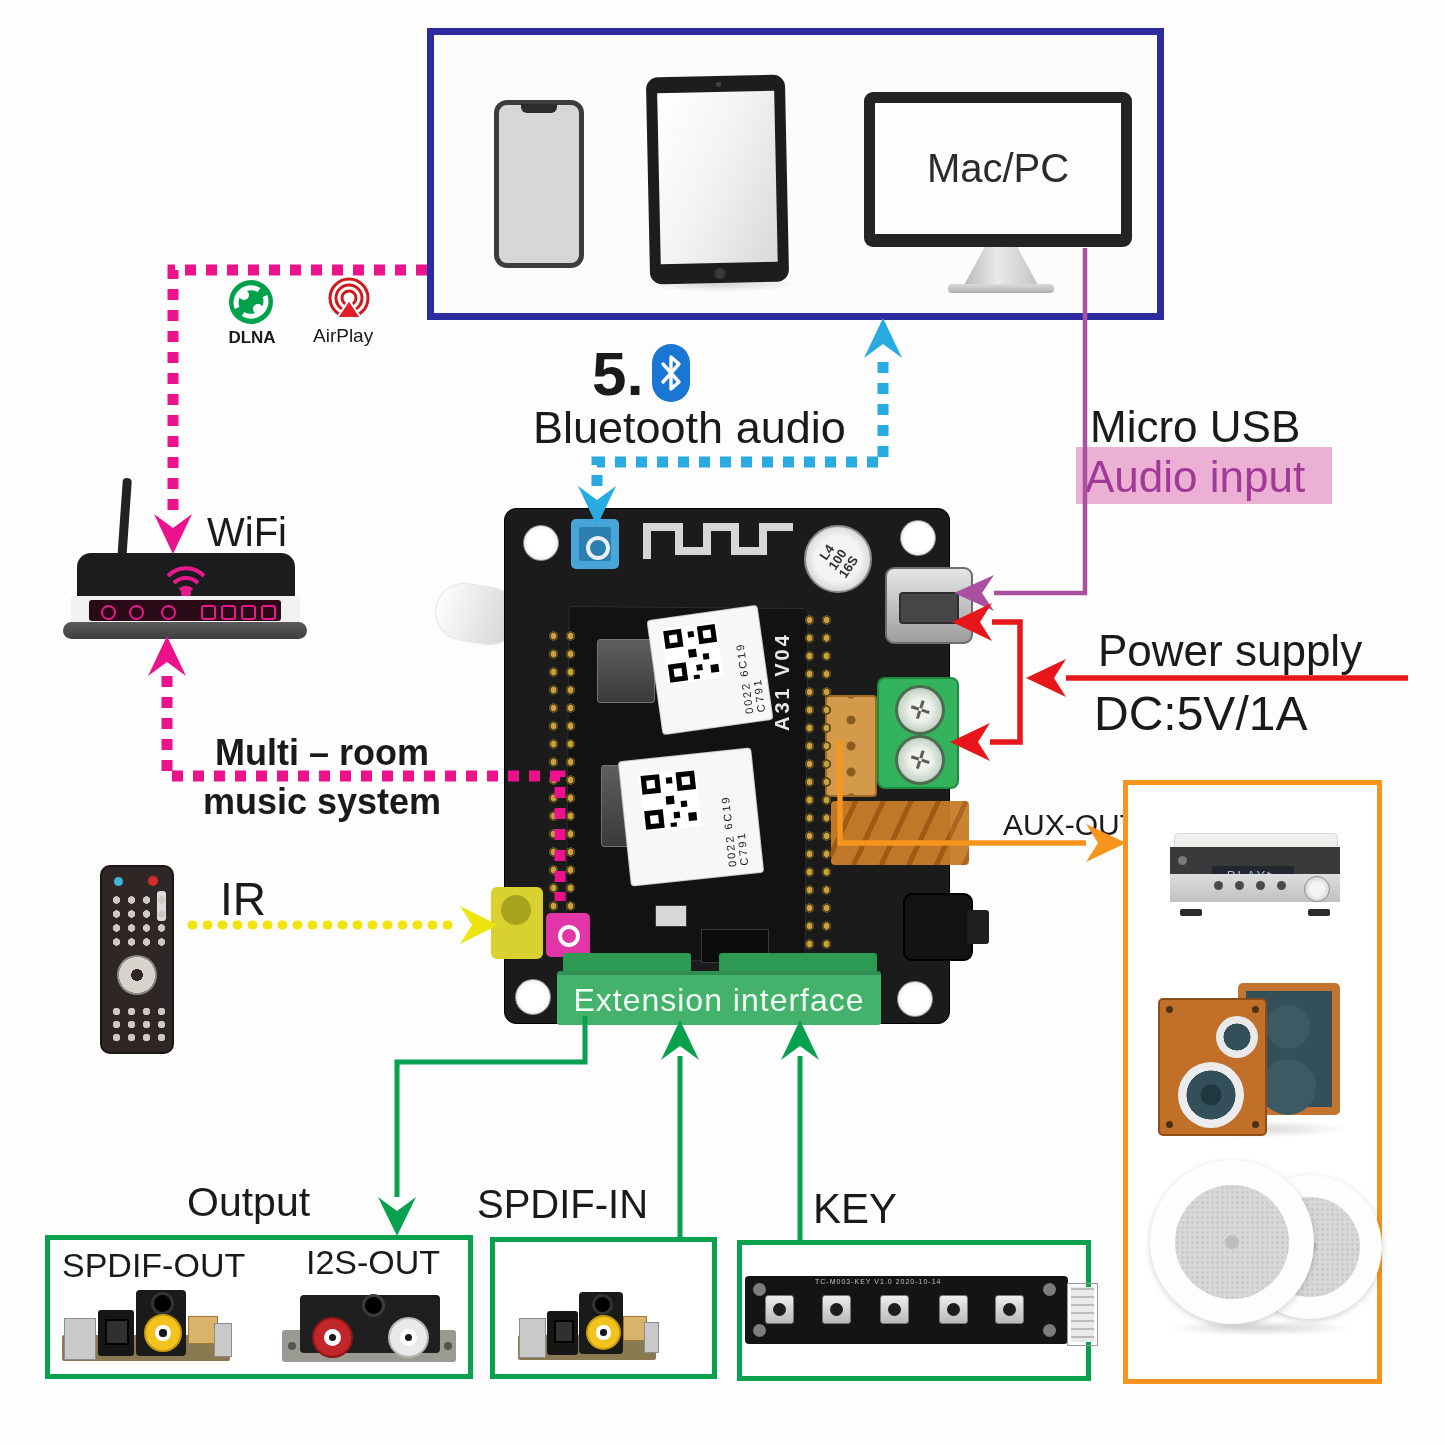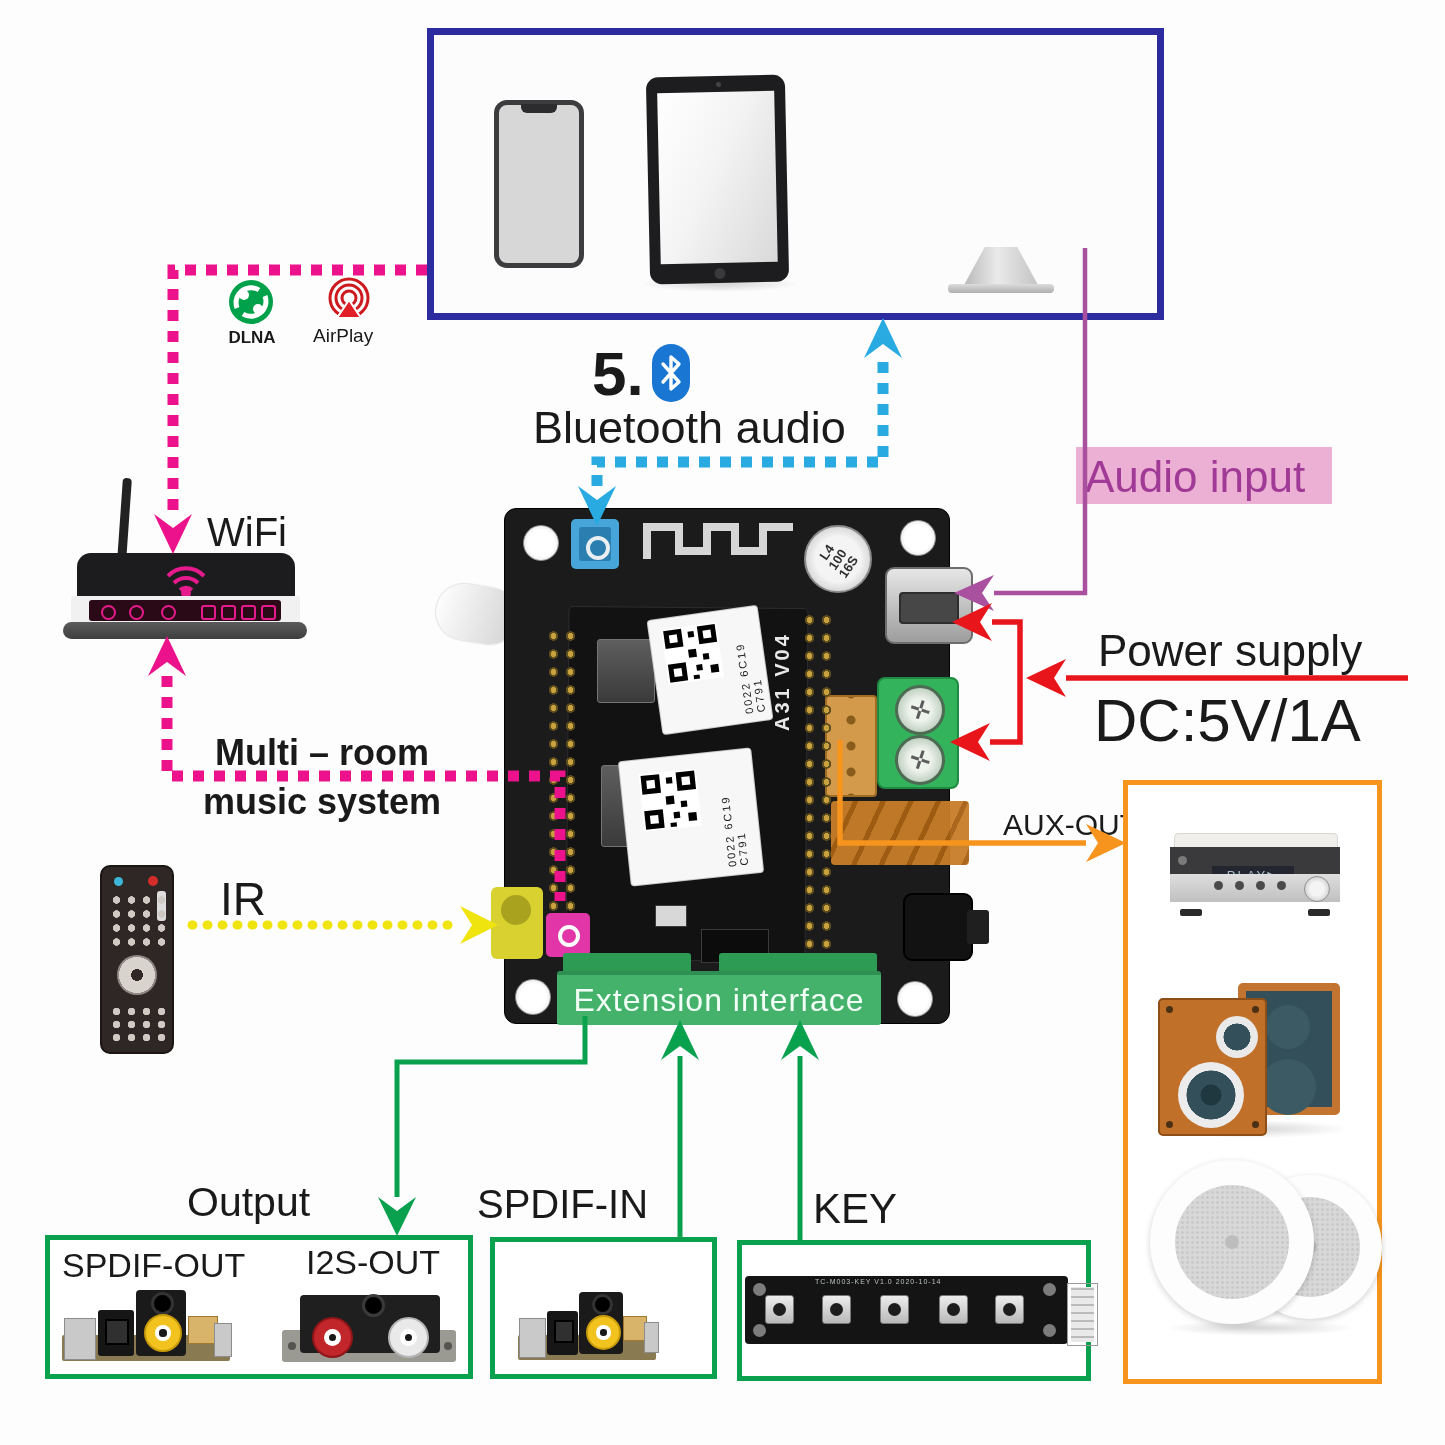--- a/index.html
+++ b/index.html
@@ -34,21 +34,21 @@
   .wifi-label{left:207px;top:510px;font-size:40px;}
   .multiroom{left:172px;top:728px;width:300px;text-align:center;font-size:36px;font-weight:bold;line-height:49px;}
   .ir-label{left:220px;top:872px;font-size:46px;}
   .bt5{left:592px;top:338px;font-size:62px;font-weight:bold;}
   .bt-badge{left:652px;top:344px;width:38px;height:58px;background:#1976d2;border-radius:19px;display:flex;align-items:center;justify-content:center;}
   .bt-audio{left:533px;top:402px;font-size:45px;}
   .usb-title{left:1090px;top:402px;font-size:44px;}
   .usb-sub-bg{left:1076px;top:447px;width:256px;height:57px;background:#ecb0d4;}
   .usb-sub{left:1085px;top:452px;font-size:44px;color:#a03a96;}
   .power-title{left:1098px;top:626px;font-size:44px;}
-  .power-sub{left:1094px;top:686px;font-size:60px;}
+  .power-sub{left:1094px;top:686px;font-size:48px;}
   .aux-label{left:973px;top:808px;font-size:30px;margin-left:30px;}
   .output-title{left:187px;top:1179px;font-size:41px;}
   .spdifout-label{left:62px;top:1246px;font-size:34px;}
   .i2sout-label{left:306px;top:1243px;font-size:34px;}
   .spdifin-label{left:477px;top:1182px;font-size:40px;}
   .key-label{left:813px;top:1185px;font-size:42px;}
   
   .router-ant{left:120px;top:478px;width:9px;height:84px;background:#222;border-radius:4px;transform:rotate(4deg);}
   .router-top{left:77px;top:553px;width:218px;height:46px;background:#1c1c1e;border-radius:14px 14px 4px 4px;}
   .router-band{left:71px;top:596px;width:229px;height:30px;background:#f1f1f1;border-radius:3px;}
@@ -147,20 +147,25 @@
   <div class="abs devices-box"></div>
   <div class="abs phone">
       <div class="notch"></div>
     </div>
   <div class="abs shadow" style="left:640px;top:276px;width:160px;height:16px;"></div>
   <div class="abs tablet">
     <div class="cam"></div>
     <div class="scr"></div>
     <div class="home"></div>
   </div>
+  <div class="abs monitor">
+    <div class="scr">
+      <span class="monitor-text">Mac/PC</span>
+    </div>
+  </div>
   <div class="abs stand"></div>
   <div class="abs stand-base"></div>
 
   <svg class="abs" style="left:227px;top:278px;" width="48" height="48" viewBox="-24 -24 48 48">
     <circle r="22" fill="#00a14b"></circle>
     <path d="M-14,6 A15,15 0 0 1 8,-12" stroke="#fff" stroke-width="5" fill="none"></path>
     <path d="M14,-6 A15,15 0 0 1 -8,12" stroke="#fff" stroke-width="5" fill="none"></path>
     <circle cx="-7" cy="-7" r="5" fill="#fff"></circle>
       <circle cx="7" cy="7" r="5" fill="#fff"></circle>
   </svg>
@@ -174,20 +179,21 @@
   <div class="lbl" style="left:313px;top:325px;font-size:19px;font-weight:500;">AirPlay</div>
 
   <div class="lbl bt5">5.</div>
   <div class="abs bt-badge">
     <svg width="26" height="40" viewBox="-13 -20 26 40">
       <path d="M-8 -9 L8 9 L0 16 L0 -16 L8 -9 L-8 9" stroke="#fff" stroke-width="3.4" fill="none" stroke-linejoin="round" stroke-linecap="round"></path>
     </svg>
   </div>
   <div class="lbl bt-audio">Bluetooth audio</div>
 
+  <div class="lbl usb-title">Micro USB</div>
   <div class="abs usb-sub-bg"></div>
   <div class="lbl usb-sub">Audio input</div>
   <div class="lbl power-title">Power supply</div>
   <div class="lbl power-sub">DC:5V/1A</div>
   <div class="lbl aux-label">AUX-OUT</div>
 
   <div class="lbl wifi-label">WiFi</div>
   <div class="abs router-ant"></div>
   <div class="abs router-top">
     <svg style="position:absolute;left:84px;top:5px;" width="50" height="38" viewBox="-25 -28 50 38">

